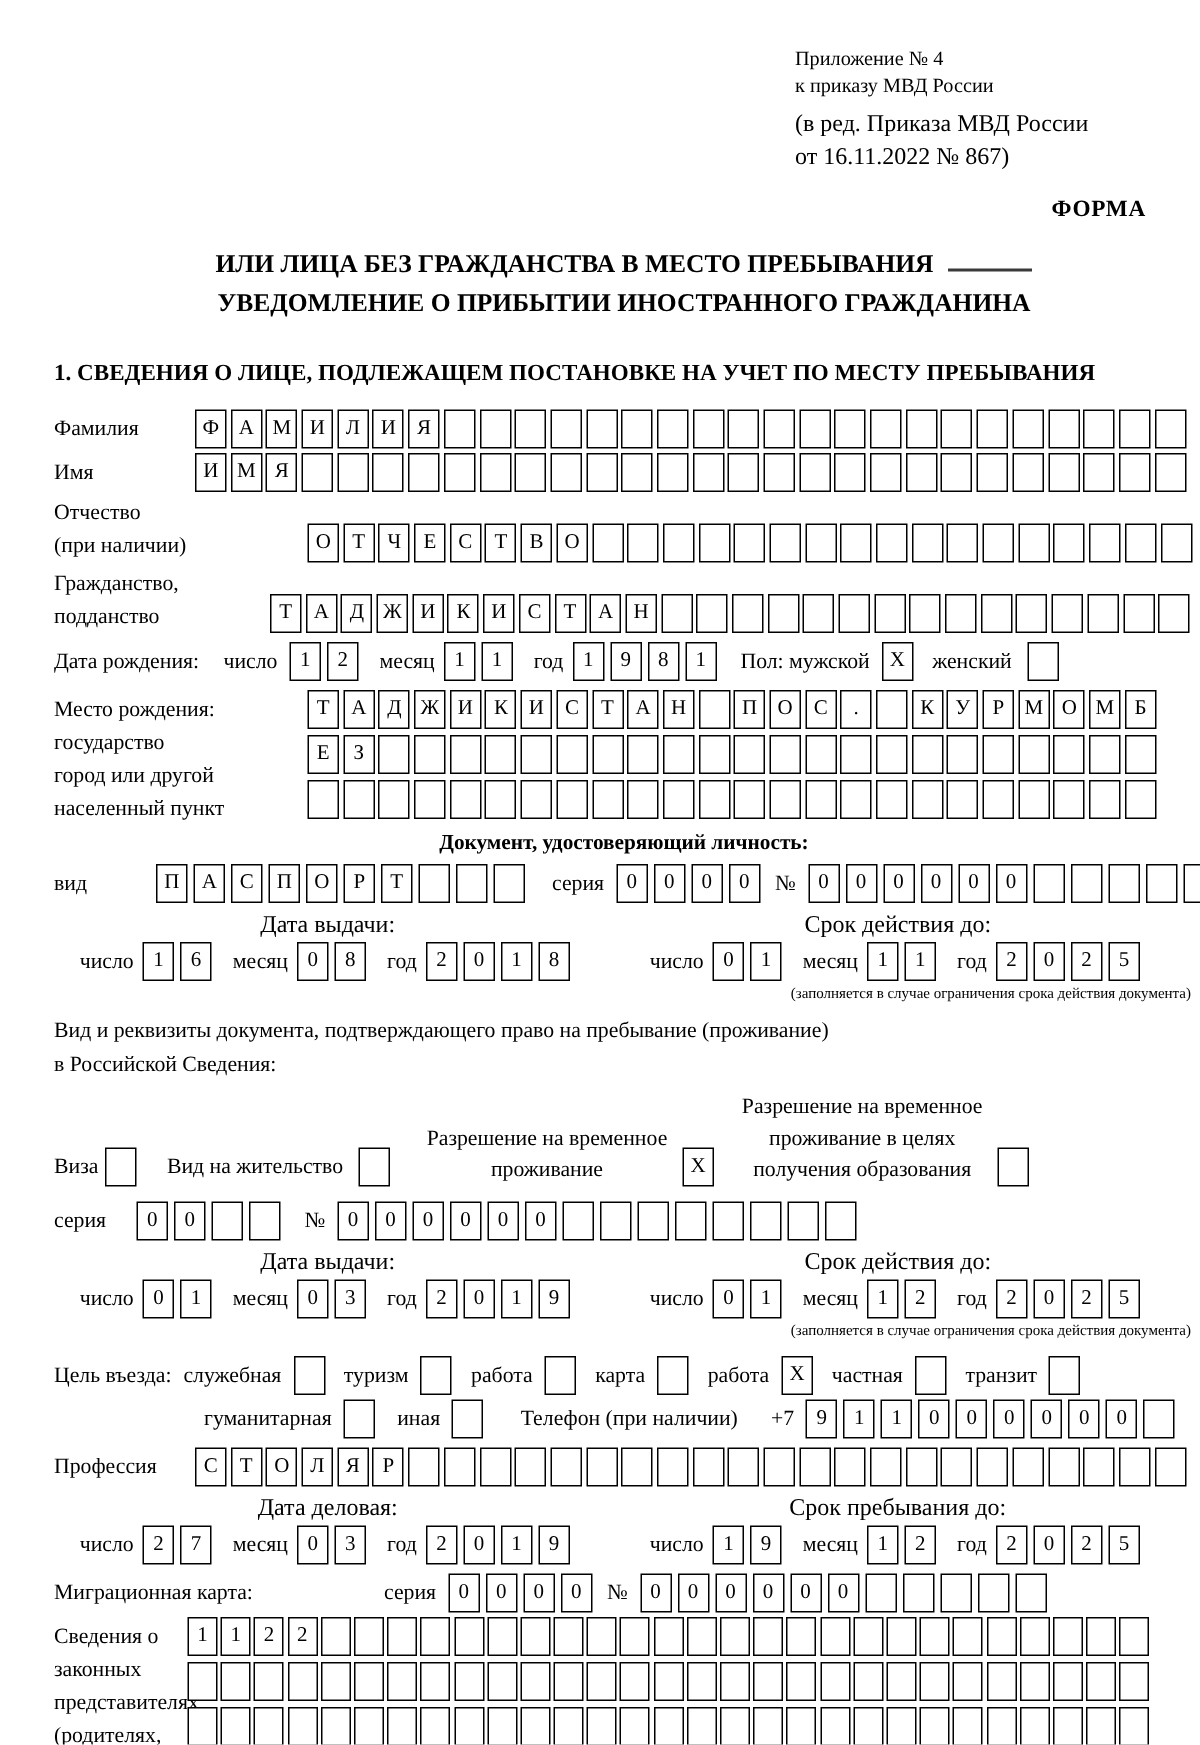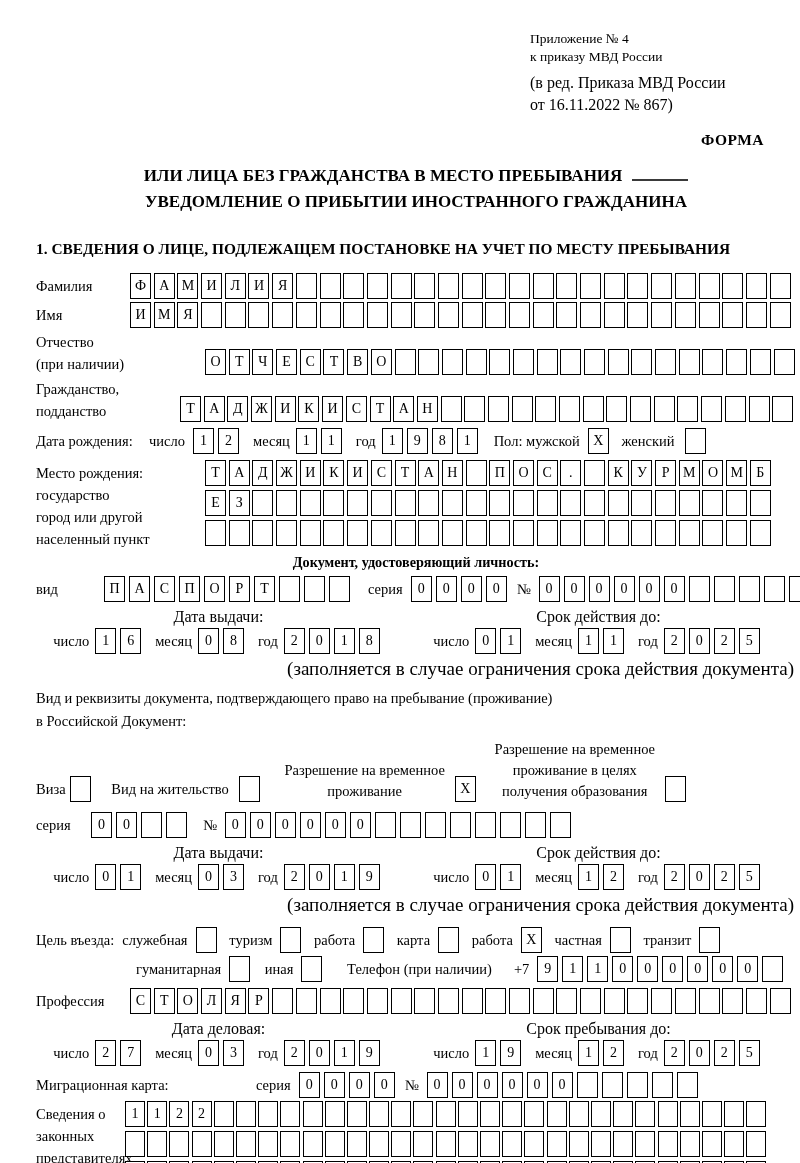--- a/index.html
+++ b/index.html
@@ -40,21 +40,21 @@
   .ml70{margin-left:70px;} .ml100{margin-left:100px;}
   .mr6{margin-right:6px;} .mr8{margin-right:8px;} .mr10{margin-right:10px;} .mr12{margin-right:12px;}
   .mx6{margin-left:10px;margin-right:6px;}
 
   .center-b{text-align:center;font-weight:bold;font-size:14.2px;margin:4px 0 5px 0;}
   .cols{display:flex;margin-top:6px;}
   .col1{width:365px;text-align:center;flex:0 0 auto;}
   .col2{flex:1;text-align:center;}
   .dhead{font-size:16px;margin-bottom:2px;}
   .drow{display:flex;justify-content:center;align-items:flex-start;}
-  .note{font-size:19px;line-height:1.25;margin-top:3px;}
+  .note{font-size:10px;line-height:1.25;margin-top:3px;}
   .note.right{text-align:right;margin-right:2px;}
   .pline{font-size:14.5px;line-height:1.6;}
   .opts{margin-top:6px;margin-bottom:10px;}
   .mt6{margin-top:6px;} .mt10{margin-top:10px;}
   .legal .cell{width:20px;margin-right:2.2px;}
 </style>
 </head>
 <body>
 
 <div class="page">
@@ -411,21 +411,21 @@
             <span class="cell">0</span>
             <span class="cell">2</span>
             <span class="cell">5</span>
           </span>
       </div>
     </div>
   </div>
   <div class="note right">(заполняется в случае ограничения срока действия документа)</div>
 
   <div class="pline mt6">Вид и реквизиты документа, подтверждающего право на пребывание (проживание)</div>
-  <div class="pline">в Российской Документ:</div>
+  <div class="pline">в Российской Сведения:</div>
   <div class="row opts">
     <span class="lbl">Виза</span>
     <span class="cells ml4">
         <span class="cell"></span>
       </span>
     <span class="lbl ml18">Вид на жительство</span>
     <span class="cells ml10">
         <span class="cell"></span>
       </span>
     <span class="stack center ml22">

